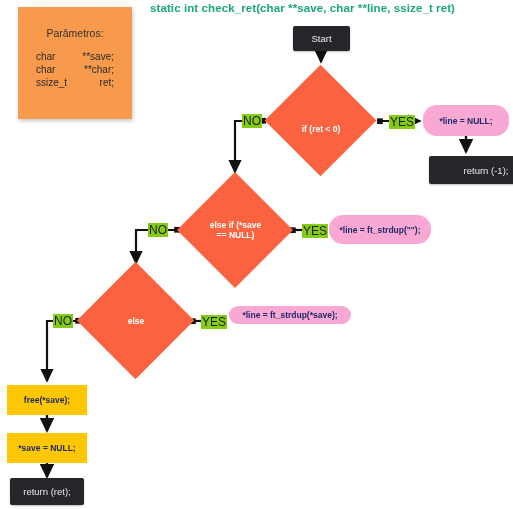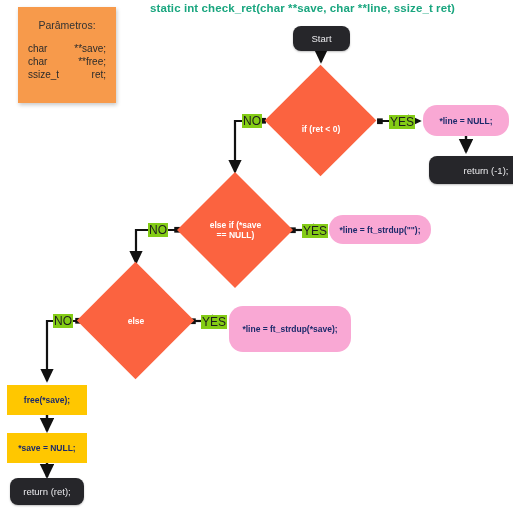--- a/index.html
+++ b/index.html
@@ -35,21 +35,21 @@
   
   .params-box {
     position: absolute;
     left: 18px;
     top: 7px;
     width: 90px;
     height: 88px;
     background: #F79A4B;
     box-shadow: 1px 2px 4px rgba(0,0,0,0.22);
     color: #2b2b2b;
-    padding: 4px;
+    padding: 12px;
   }
   .params-title {
     text-align: center;
     font-size: 10.5px;
     margin-top: 8px;
     color: #333;
   }
   .params-lines {
     margin-top: 11px;
     padding: 0 6px;
@@ -75,21 +75,21 @@
     font-weight: bold;
     color: #1aa67f;
     letter-spacing: 0.1px;
     white-space: nowrap;
   }
 
   
   .terminal {
     position: absolute;
     background: #26262a;
-    border-radius: 8px;
+    border-radius: 2px;
     color: #e9e9ec;
     font-size: 9.5px;
     display: flex;
     align-items: center;
     justify-content: center;
     box-shadow: 0 1px 2px rgba(0,0,0,0.25);
     text-align: center;
   }
 
   
@@ -208,21 +208,21 @@
 
   <div class="params-box">
     <div class="params-title">Parâmetros:</div>
     <div class="params-lines">
       <div class="params-line">
         <span class="pl-type">char</span>
         <span class="pl-name">**save;</span>
       </div>
       <div class="params-line">
         <span class="pl-type">char</span>
-        <span class="pl-name">**free;</span>
+        <span class="pl-name">**char;</span>
       </div>
       <div class="params-line">
         <span class="pl-type">ssize_t</span>
         <span class="pl-name">ret;</span>
       </div>
     </div>
   </div>
 
   <div class="fn-title">static int check_ret(char **save, char **line, ssize_t ret)</div>
 
@@ -235,21 +235,21 @@
   <div class="diamond-label" style="left:187px; top:219px; width:97px; height:22px;">else if (*save
 == NULL)</div>
 
   <div class="diamond" style="left:94px; top:279px; width:83px; height:83px;"></div>
   <div class="diamond-label" style="left:90px; top:312px; width:92px; height:18px;">else</div>
 
   <div class="pink-box" style="left:423px; top:105px; width:86px; height:31px;">*line = NULL;</div>
 
   <div class="pink-box" style="left:329px; top:215px; width:102px; height:29px;">*line = ft_strdup("");</div>
 
-  <div class="pink-box" style="left:229px; top:306px; width:122px; height:46px;text-align:center;">*line = ft_strdup(*save);</div>
+  <div class="pink-box" style="left:229px; top:306px; width:122px; height:18px;text-align:center;">*line = ft_strdup(*save);</div>
 
   <div class="terminal" style="left:429px; top:156px; width:74px; height:28px;padding-left:20px;">return (-1);</div>
 
   <div class="yellow-box" style="left:7px; top:385px; width:80px; height:30px;">free(*save);</div>
 
   <div class="yellow-box" style="left:7px; top:433px; width:80px; height:30px;">*save = NULL;</div>
 
   <div class="terminal" style="left:10px; top:478px; width:74px; height:27px;">return (ret);</div>
 
   <div class="edge-label" style="left:389px; top:115px;">YES</div>

